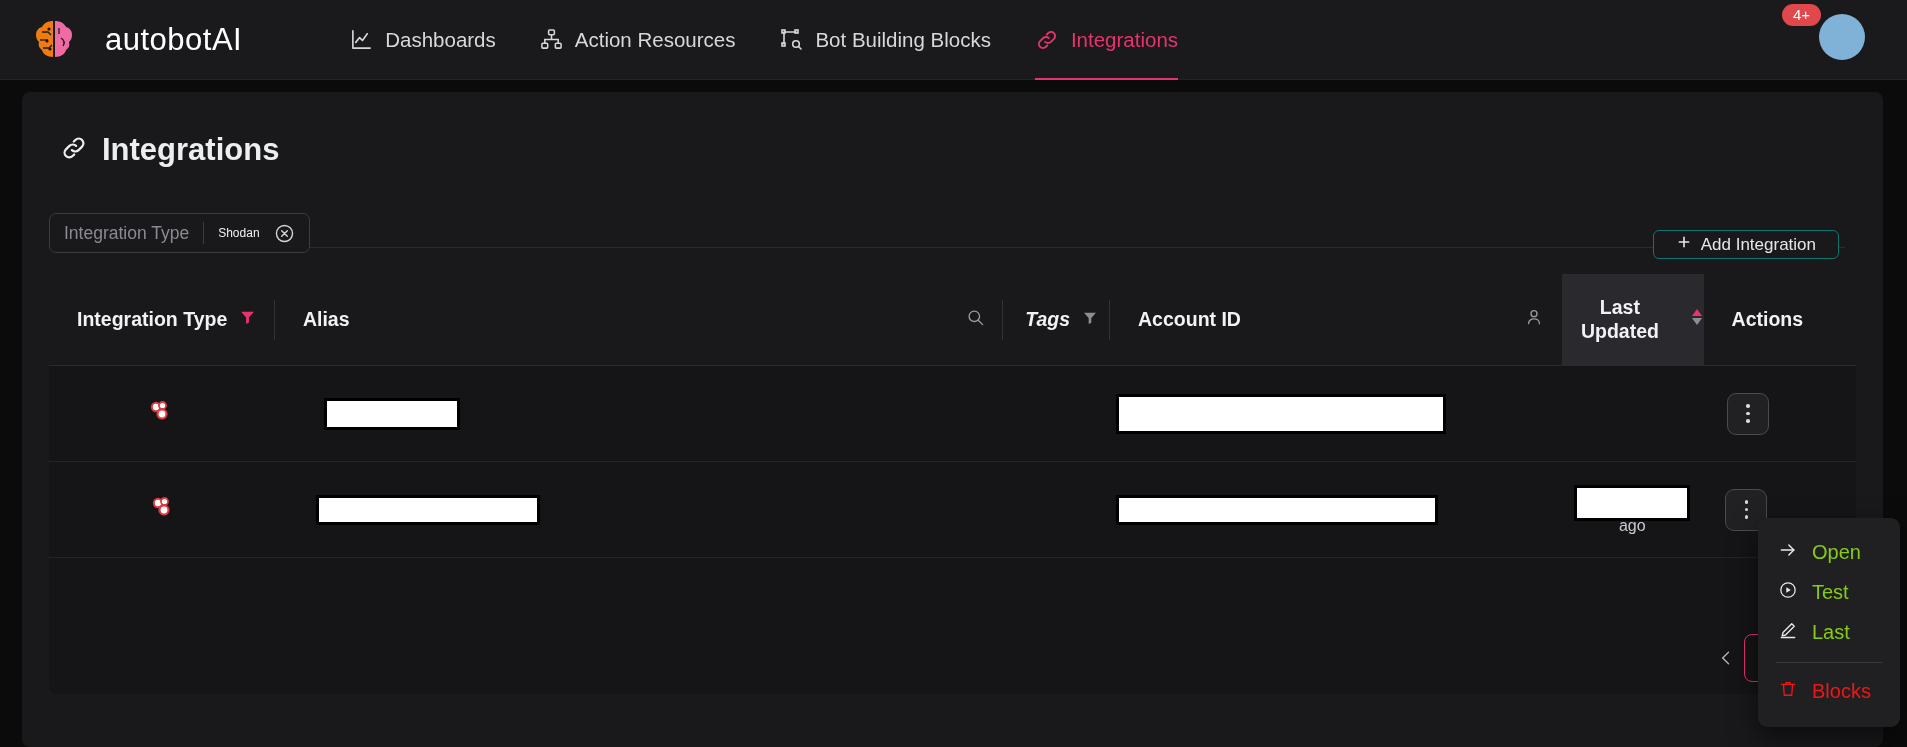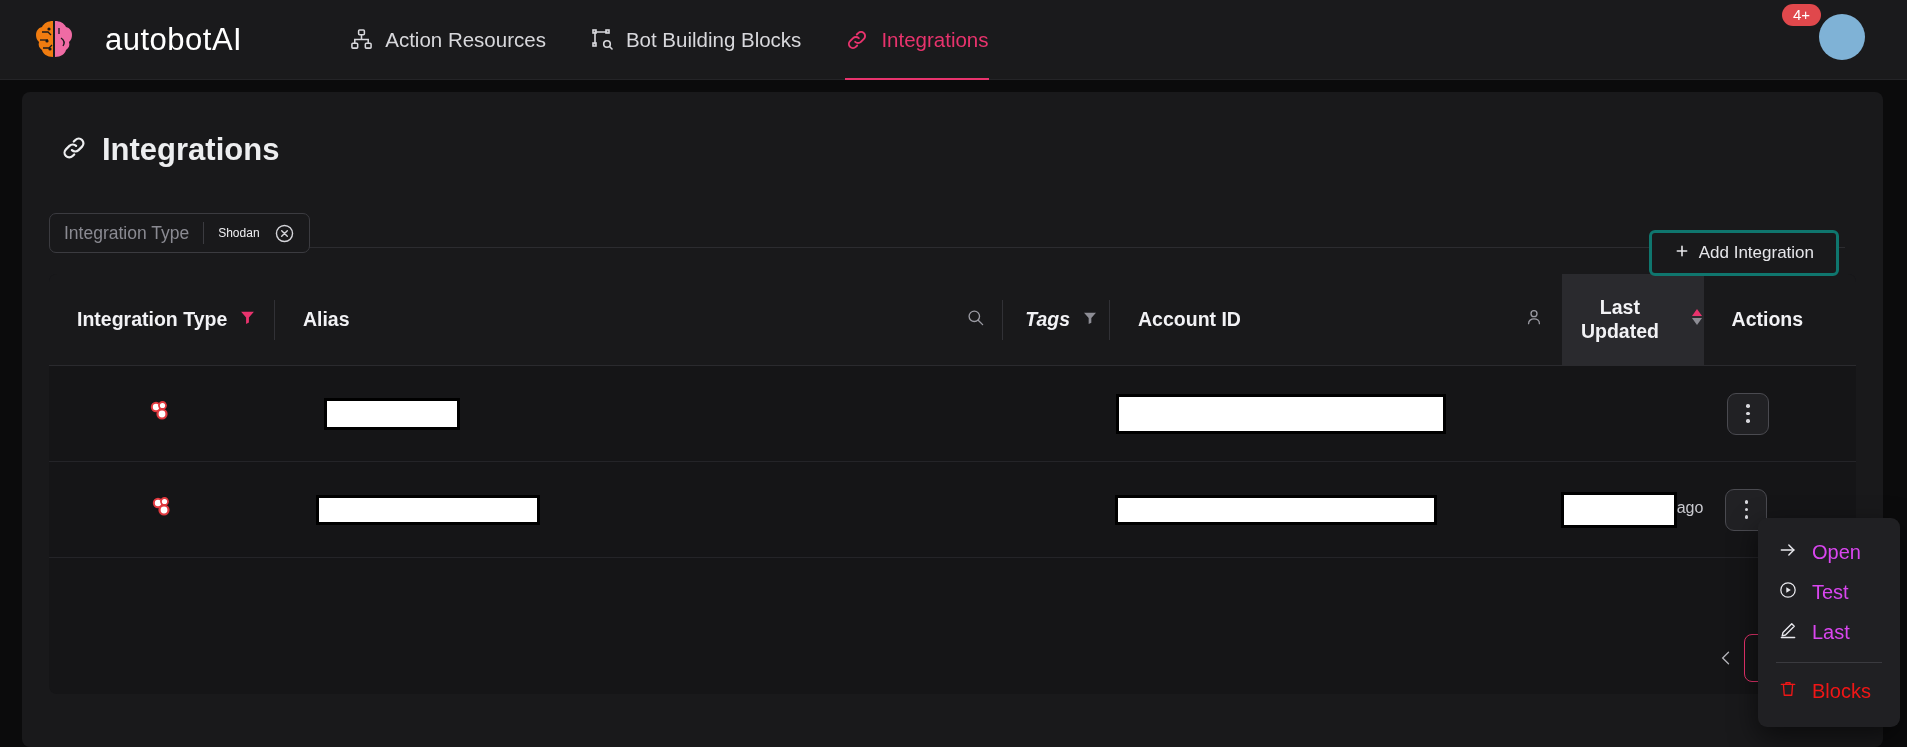--- a/index.html
+++ b/index.html
@@ -135,24 +135,24 @@
     left: 38px;
     width: 1785px;
     height: 1px;
     background: #2c2c30;
   }
 
   .add-btn {
     position: absolute;
     top: 138px;
     right: 44px;
-    height: 46px;
+    height: 29px;
     padding: 0 22px;
     background: #19191b;
-    border: 3px solid #0f766e;
+    border: 1px solid #0f766e;
     border-radius: 6px;
     color: #e6e6ea;
     font-size: 17px;
     display: flex;
     align-items: center;
     gap: 9px;
     cursor: pointer;
     z-index: 1;
   }
 
@@ -307,21 +307,21 @@
     padding: 14px 0 16px;
     box-shadow: 0 10px 28px rgba(0,0,0,0.55);
     z-index: 20;
   }
   .menu-item {
     display: flex;
     align-items: center;
     gap: 14px;
     height: 40px;
     padding-left: 20px;
-    color: #d946ef;
+    color: #84cc16;
     font-size: 20px;
     cursor: pointer;
   }
   .menu-item.danger { color: #f01616; }
   .menu-sep {
     height: 1px;
     background: #3a3a3f;
     margin: 10px 18px 8px;
   }
 
@@ -388,20 +388,29 @@
         <g stroke="#1a1a1c" stroke-width="1.3" fill="none">
           <path d="M29 12v6"></path>
             <path d="M31 22c3 2 4 5 2 8"></path>
         </g>
       </svg>
       <span class="brand-name">autobotAI</span>
     </div>
 
     <div class="nav-items">
 
+      <div class="nav-item">
+        <span class="nav-ico">
+          <svg width="23" height="23" viewBox="0 0 24 24" fill="none" stroke="#d8d8dc" stroke-width="1.7" stroke-linecap="round" stroke-linejoin="round">
+            <path d="M3 3v18h18"></path>
+              <path d="M6 15l4-5 3 3 5-7"></path>
+          </svg>
+        </span>
+        <span>Dashboards</span>
+      </div>
 
       <div class="nav-item">
         <span class="nav-ico">
           <svg width="23" height="23" viewBox="0 0 24 24" fill="none" stroke="#d8d8dc" stroke-width="1.6" stroke-linecap="round">
             <rect x="9" y="2" width="6" height="5" rx="1"></rect>
             <rect x="2" y="16" width="6" height="5" rx="1"></rect>
             <rect x="16" y="16" width="6" height="5" rx="1"></rect>
             <path d="M12 7v5M5 16v-4h14v4"></path>
           </svg>
         </span>
@@ -586,21 +595,21 @@
           </div>
           <div class="cell cell-alias">
             <span class="redact" style="width:224px;height:30px;margin-left:42px;"></span>
           </div>
           <div class="cell" style="width:70px;"></div>
           <div class="cell cell-tags"></div>
           <div class="cell cell-acct">
             <span class="redact" style="width:322px;height:30px;margin-left:6px;"></span>
           </div>
           <div class="cell" style="width:127px;"></div>
-          <div class="cell cell-last" style="flex-direction:row;gap:0;">
+          <div class="cell cell-last" style="flex-direction:column;gap:0;">
             <span class="redact" style="width:116px;height:36px;position:relative;z-index:2;"></span>
             <span style="margin-top:-4px;font-size:16px;color:#c9c9cf;">ago</span>
           </div>
           <div class="cell cell-actions">
             <div class="kebab-btn">
               <i></i>
                 <i></i>
                 <i></i>
             </div>
           </div>

